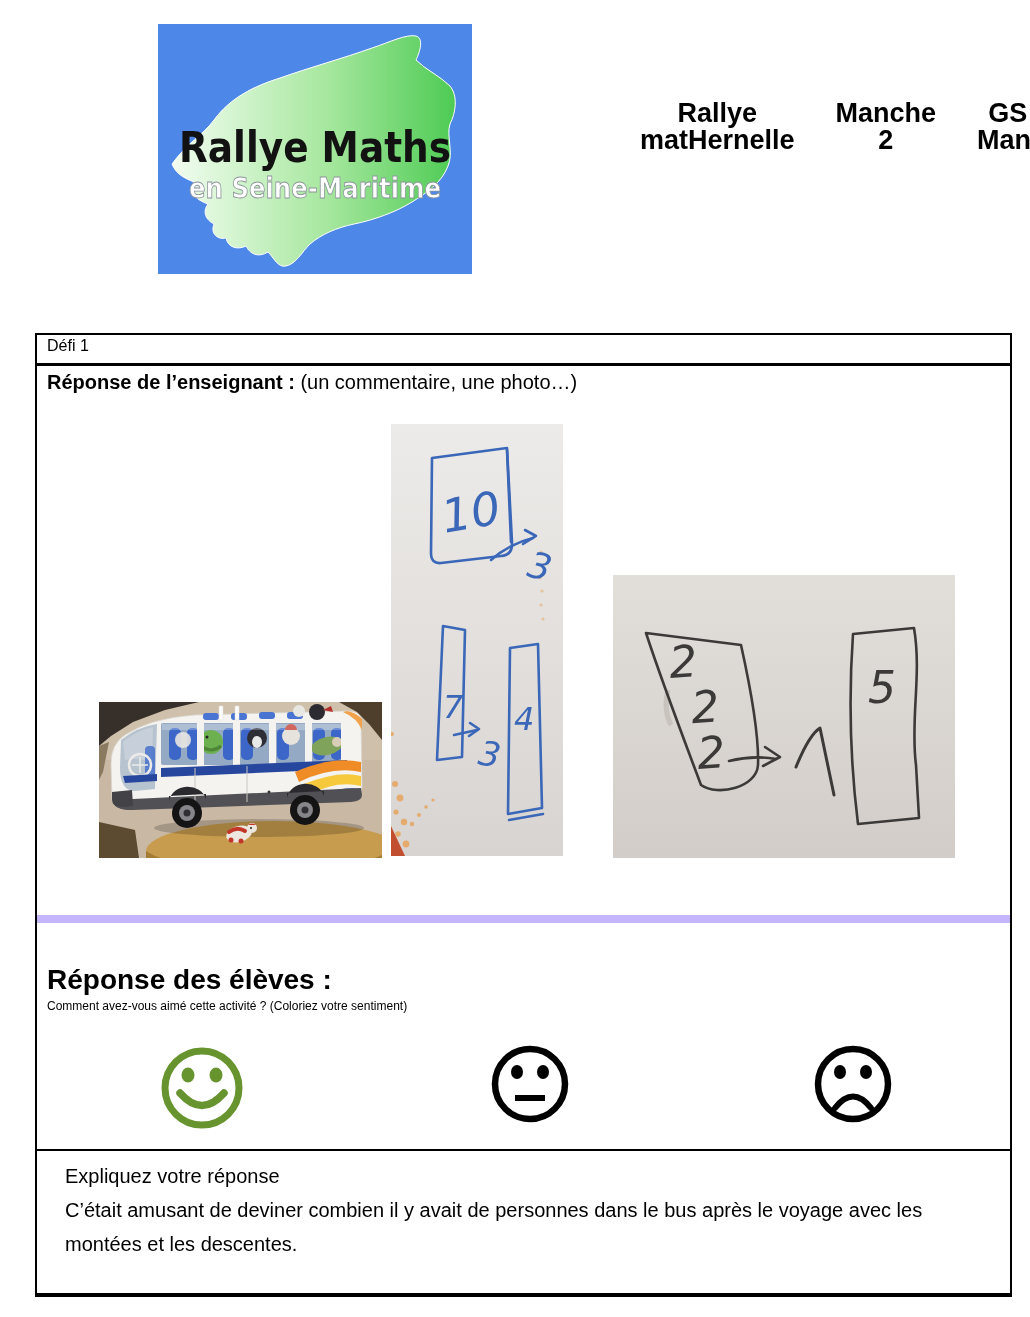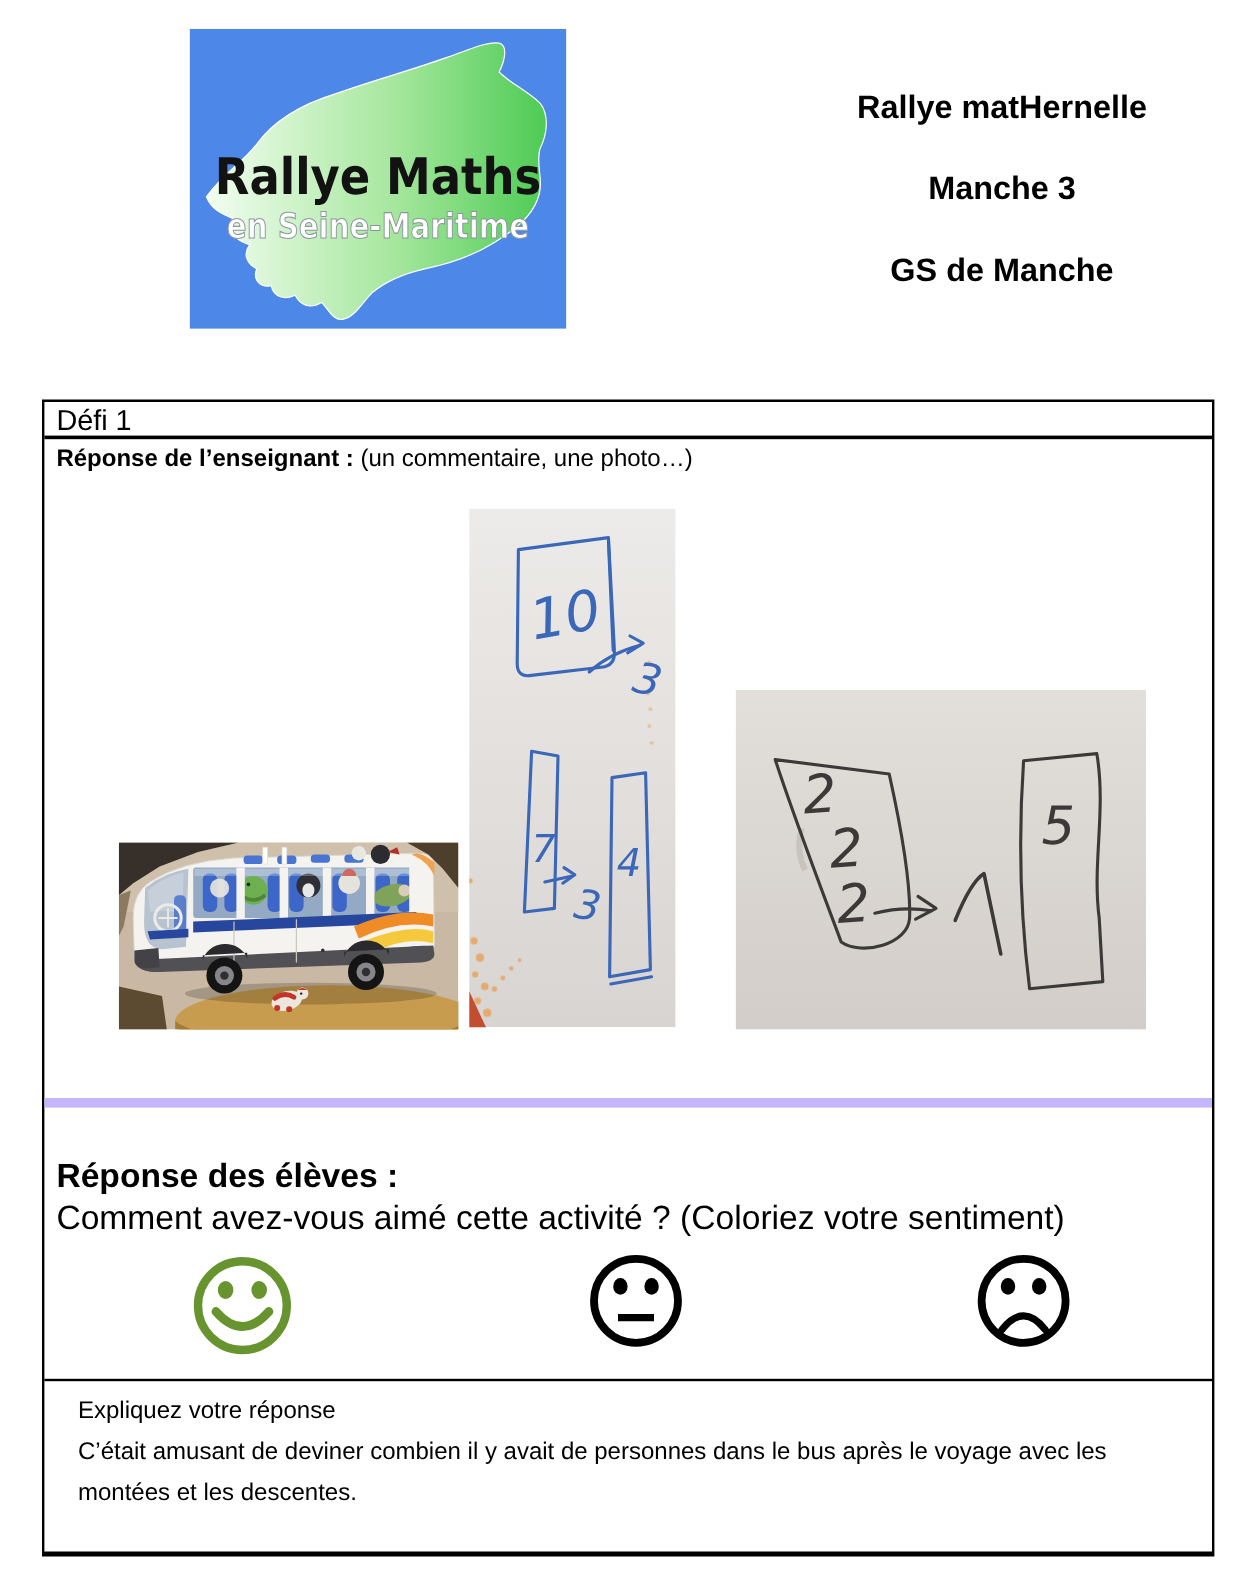--- a/index.html
+++ b/index.html
@@ -3,35 +3,35 @@
 <meta charset="utf-8">
 <style>
   html,body{margin:0;padding:0;background:#fff;}
   .page{position:relative;width:1030px;height:1317px;background:#fff;
         font-family:"Liberation Sans",sans-serif;color:#000;overflow:hidden;}
 
   
   .logo{position:absolute;left:158px;top:24px;width:314px;height:250px;}
 
   
-  .header-block{position:absolute;left:640px;top:76px;width:390px;
-    display:flex;flex-direction:column;align-items:center;gap:41px;
+  .header-block{position:absolute;left:640px;top:100px;width:390px;
+    display:flex;flex-direction:row;align-items:center;gap:41px;
     font-weight:bold;font-size:27px;line-height:27px;text-align:center;}
 
   
   .sheet-table{position:absolute;left:35px;top:333px;width:977px;height:964px;
     border:2px solid #000;border-bottom-width:4px;box-sizing:border-box;}
   .row-defi{height:26px;border-bottom:3px solid #000;padding:2px 0 0 10px;
-    font-size:24px;box-sizing:content-box;}
+    font-size:16px;box-sizing:content-box;}
   .row-teacher{position:relative;height:549px;border-bottom:8px solid #c4b5fd;}
   .teacher-caption{padding:5px 10px 0 10px;font-size:20px;}
   .teacher-caption .bold{font-weight:bold;}
   .row-students{position:relative;height:191px;border-bottom:2px solid #000;}
   .students-title{padding:6px 10px 0 10px;font-size:28px;font-weight:bold;line-height:32px;margin-top:35px;}
-  .students-question{padding:3px 10px 0 10px;font-size:28px;}
+  .students-question{padding:3px 10px 0 10px;font-size:12px;}
   .row-explain{height:185px;padding:8px 10px 0 28px;font-size:20px;line-height:34px;box-sizing:border-box;}
   .explain-answer{max-width:880px;}
 
   .photo{position:absolute;display:block;}
   .photo-bus{left:62px;top:336px;}
   .photo-wb-blue{left:354px;top:58px;}
   .photo-wb-black{left:576px;top:209px;}
 
   .smiley{position:absolute;}
   .smiley-happy{left:119px;top:84px;}
@@ -63,21 +63,21 @@
          C238,188 216,196 196,200 C178,204 164,210 152,220 C144,228 138,240 128,242
          C120,244 116,234 110,228 C100,234 92,230 88,222 C80,226 70,224 68,214
          C60,216 52,210 56,200 C48,196 44,188 50,180 C38,176 30,168 36,158
          C26,154 18,150 14,140 Z"></path>
     <text class="logo-title" x="157" y="138" text-anchor="middle" font-size="42" textLength="272" lengthAdjust="spacingAndGlyphs">Rallye Maths</text>
     <text class="logo-sub" x="157" y="174" text-anchor="middle" font-size="29" textLength="252" lengthAdjust="spacingAndGlyphs">en Seine-Maritime</text>
   </svg>
 
   <div class="header-block">
     <div>Rallye matHernelle</div>
-    <div>Manche 3</div>
+    <div>Manche 2</div>
     <div>GS de Manche</div>
   </div>
 
   <div class="sheet-table">
 
     <div class="row-defi">
       <span>Défi 1</span>
     </div>
 
     <div class="row-teacher">

